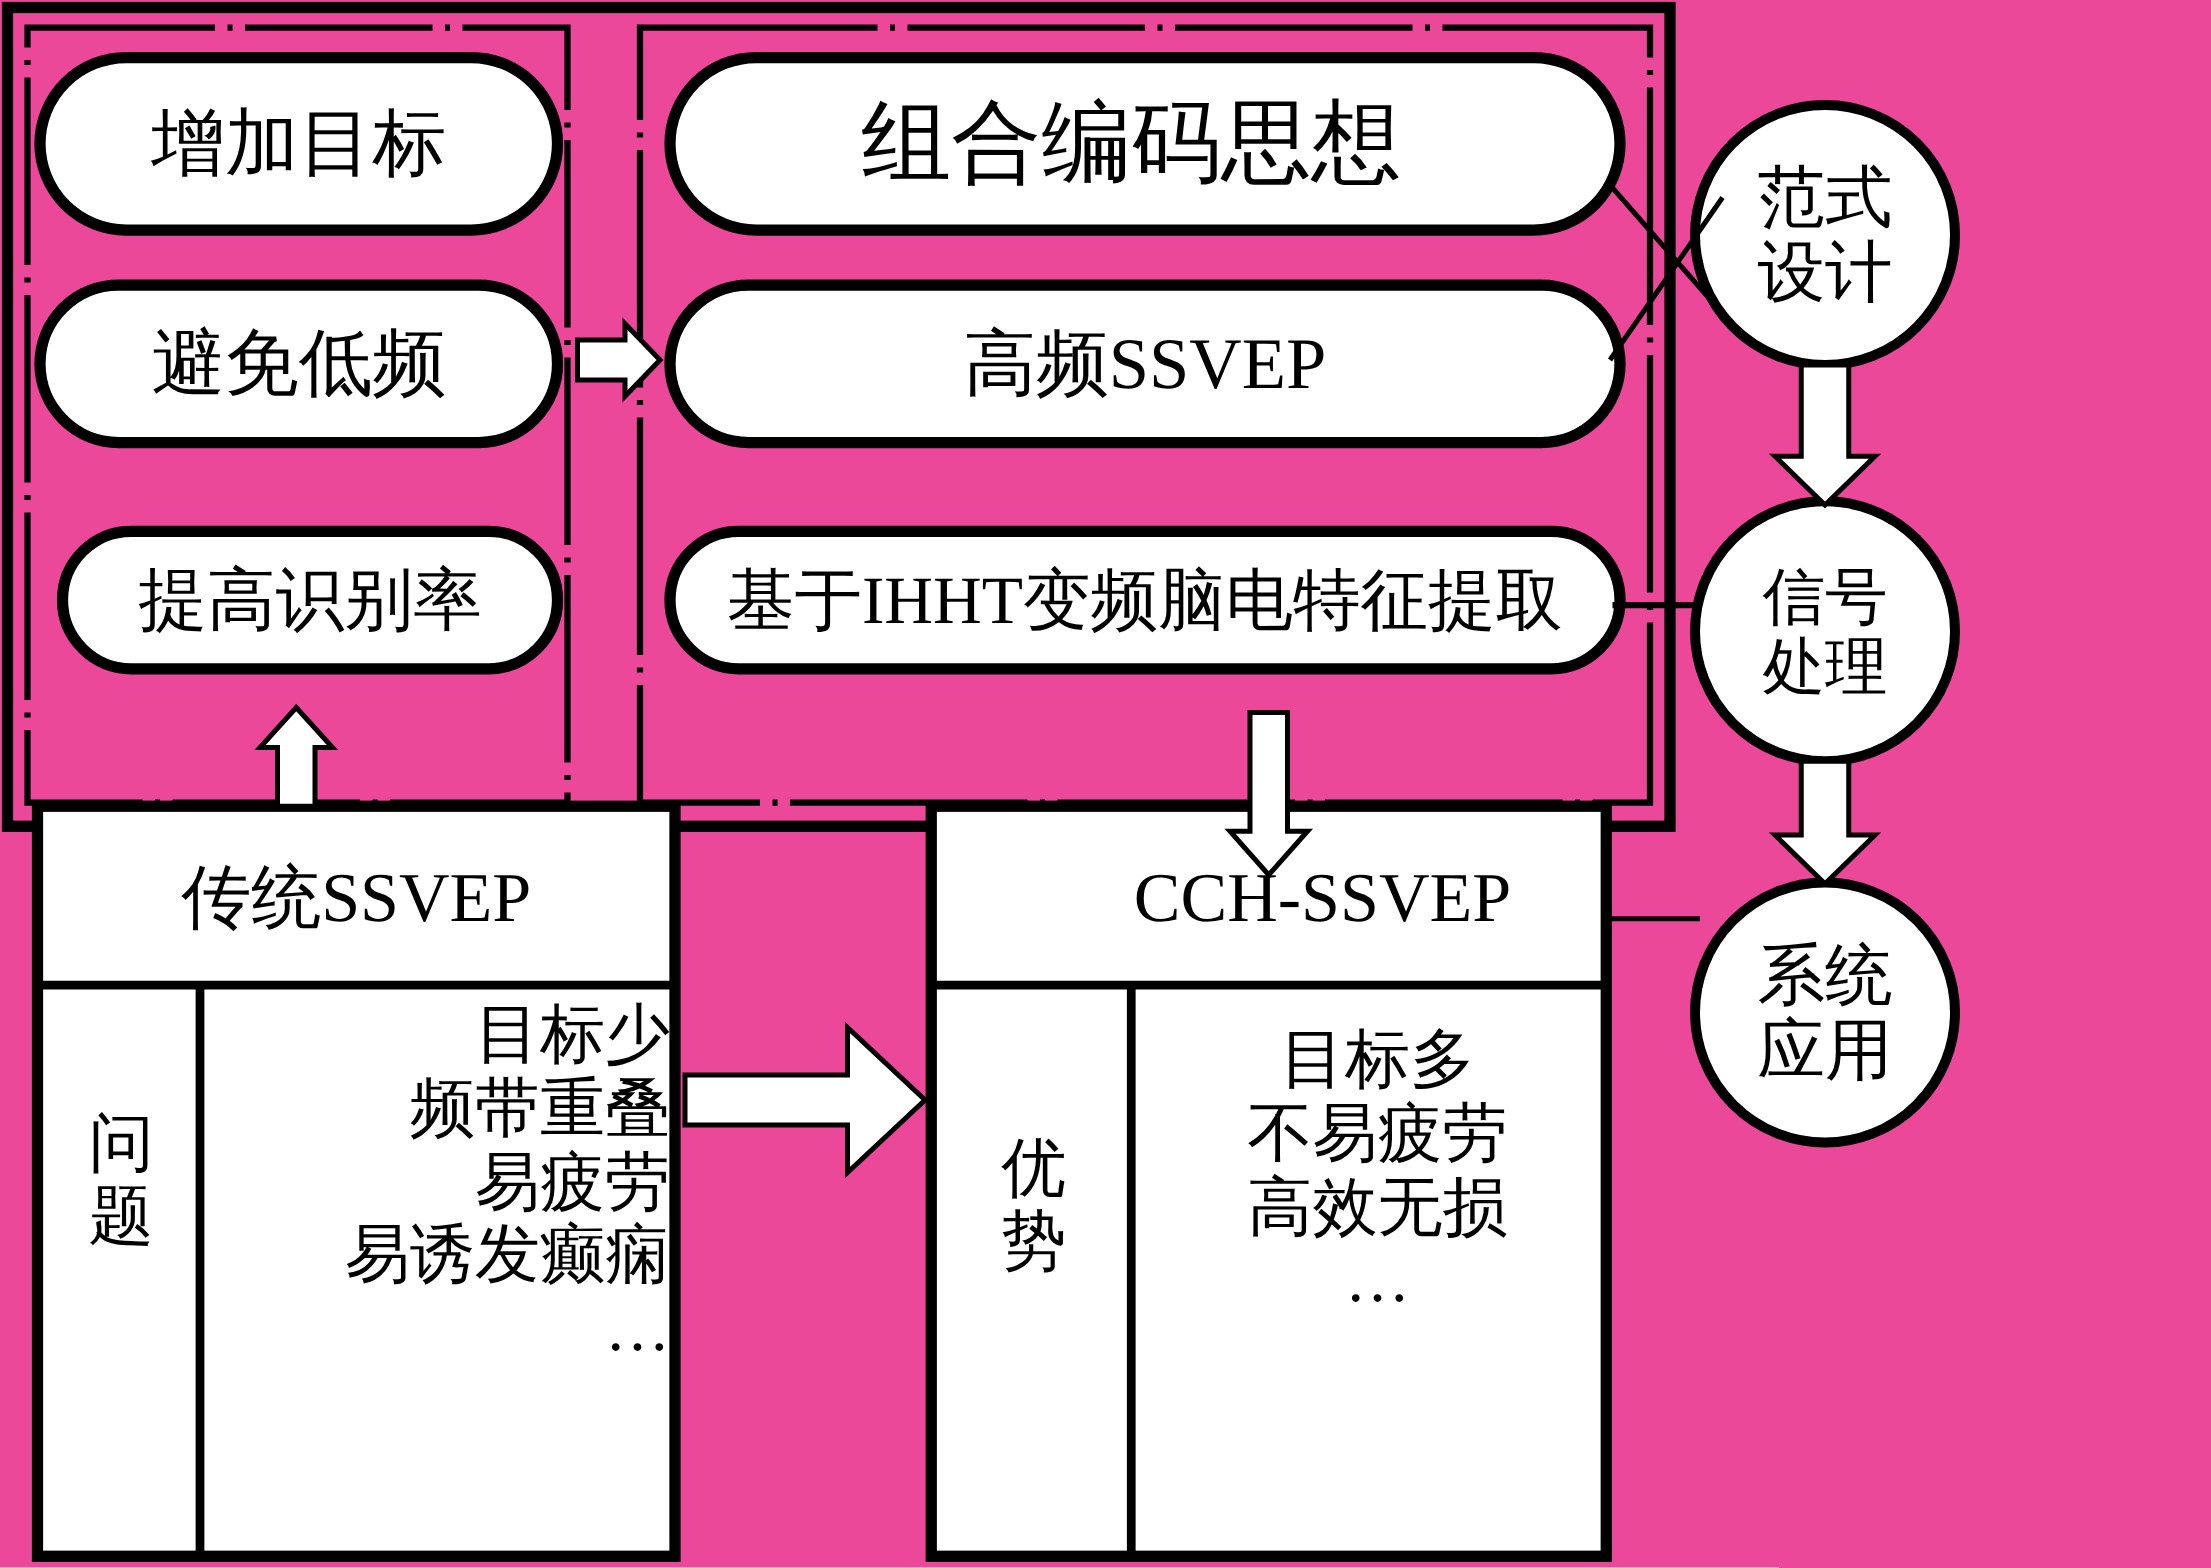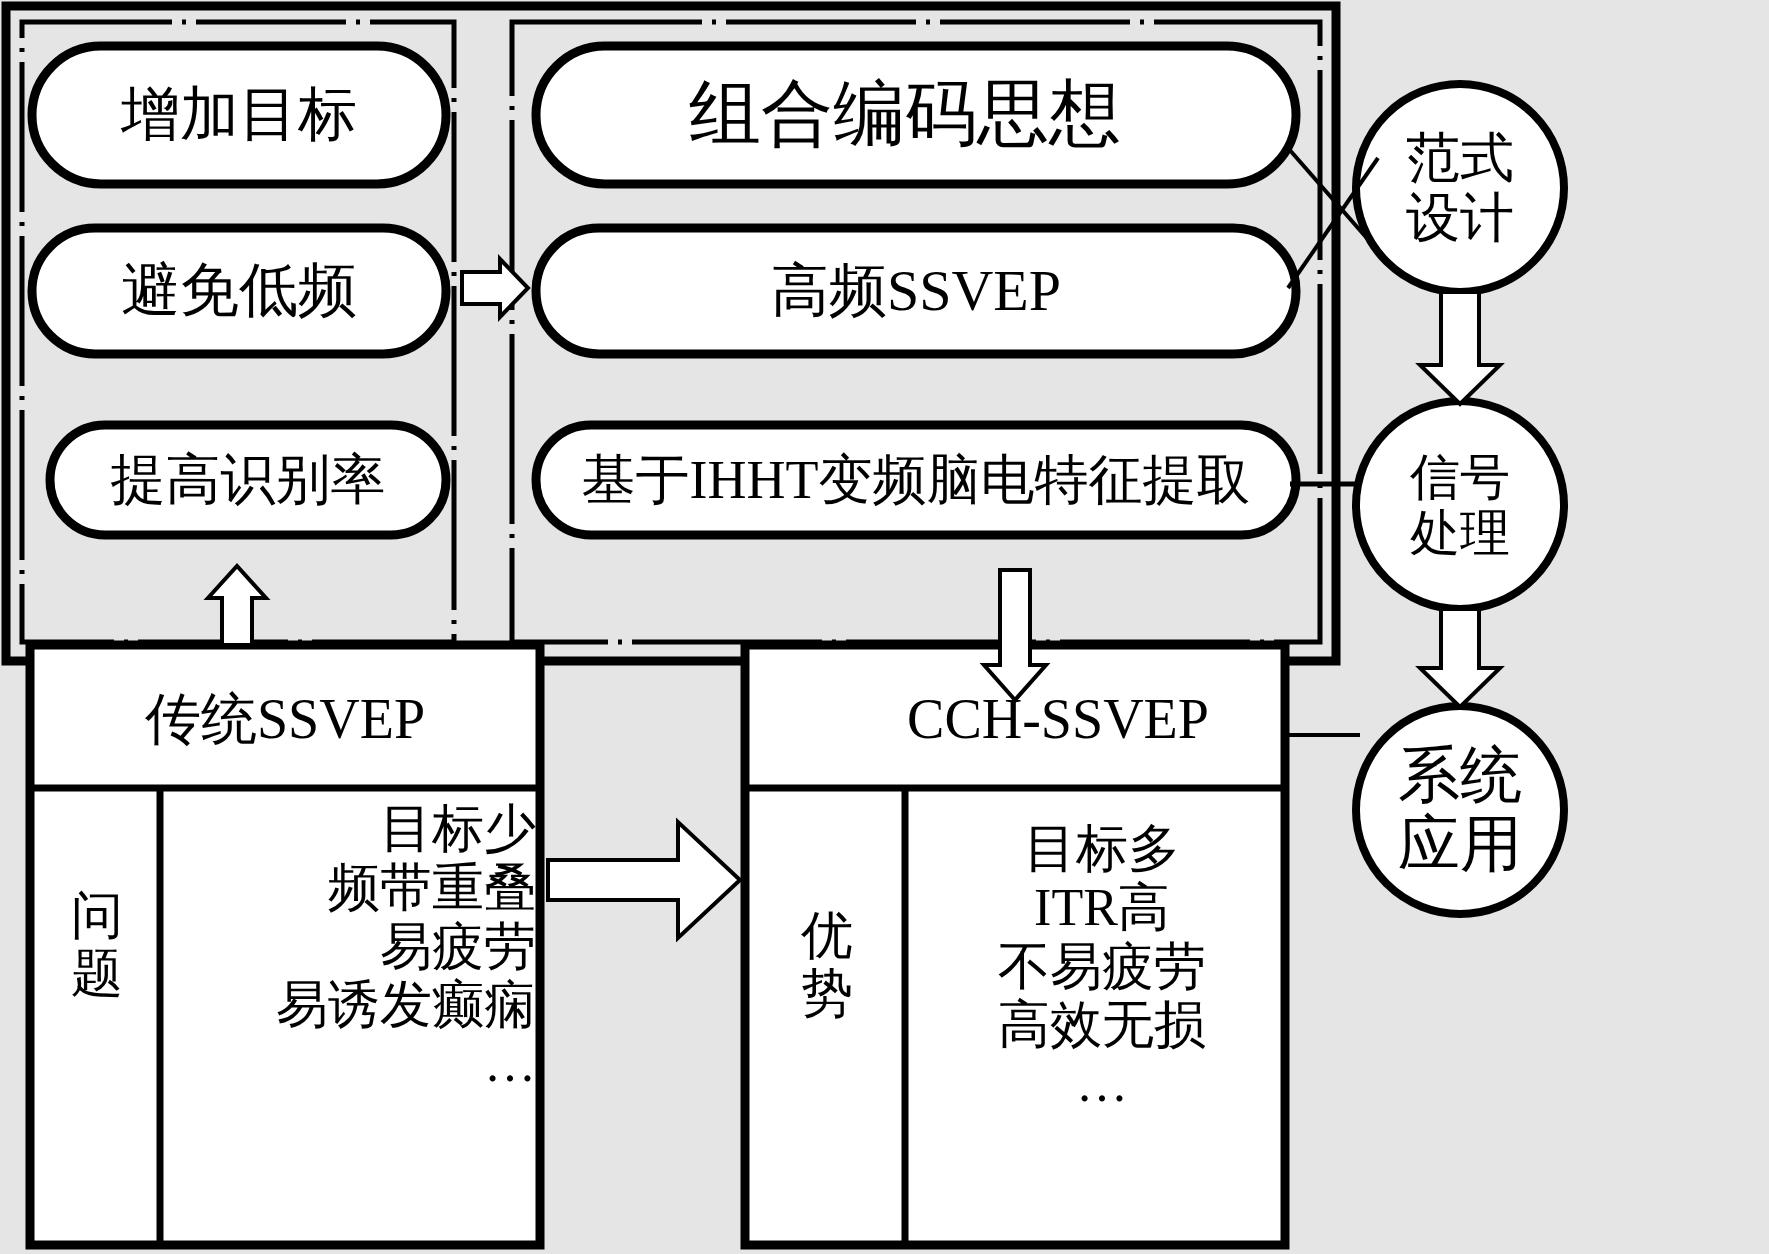--- a/index.html
+++ b/index.html
@@ -1,17 +1,17 @@
 <!DOCTYPE html>
 <html><head>
 <meta charset="utf-8">
 <style>
   html,body{margin:0;padding:0;background:#fff;}
   body{font-family:"Liberation Serif","DejaVu Serif",serif;}
-  #stage{position:relative;width:1769px;height:1254px;background:#e5e5e5;overflow:hidden;}
+  #stage{position:relative;width:1769px;height:1254px;background:#ec4899;overflow:hidden;}
   svg{position:absolute;left:0;top:0;width:1769px;height:1254px;}
   .lbl{position:absolute;color:#000;font-family:"Liberation Serif","DejaVu Serif",serif;
        text-align:center;line-height:1.05;white-space:pre;}
   .ctr{display:flex;align-items:center;justify-content:center;}
 </style>
 </head>
 <body>
 
 <div id="stage">
 
@@ -68,26 +68,26 @@
   <div class="lbl ctr" style="left:50px;top:425px;width:396px;height:110px;font-size:55px;">提高识别率</div>
 
   <div class="lbl ctr" style="left:525px;top:46px;width:760px;height:138px;font-size:72px;">组合编码思想</div>
   <div class="lbl ctr" style="left:536px;top:425px;width:760px;height:110px;font-size:54px;">基于IHHT变频脑电特征提取</div>
   <div class="lbl ctr" style="left:536px;top:228px;width:760px;height:126px;font-size:58px;">高频SSVEP</div>
 
   <div class="lbl ctr" style="left:1356px;top:84px;width:208px;height:208px;font-size:54px;line-height:1.12;">范式
 设计</div>
   <div class="lbl ctr" style="left:1356px;top:401px;width:208px;height:208px;font-size:50px;line-height:1.12;">信号
 处理</div>
-  <div class="lbl ctr" style="left:1356px;top:706px;width:208px;height:208px;font-size:62px;line-height:1.12;">系统
+  <div class="lbl ctr" style="left:1356px;top:706px;width:208px;height:208px;font-size:54px;line-height:1.12;">系统
 应用</div>
 
   <div class="lbl ctr" style="left:30px;top:650px;width:510px;height:138px;font-size:56px;">传统SSVEP</div>
   <div class="lbl ctr" style="left:34px;top:860px;width:126px;height:170px;font-size:52px;line-height:1.12;">问
 题</div>
   <div class="lbl" style="left:176px;top:800px;width:360px;font-size:52px;line-height:1.13;text-align:right;"><div>目标少</div><div>频带重叠</div><div>易疲劳</div><div>易诱发癫痫</div><div>…</div></div>
 
   <div class="lbl ctr" style="left:788px;top:650px;width:540px;height:138px;font-size:56px;">CCH-SSVEP</div>
   <div class="lbl ctr" style="left:749px;top:880px;width:156px;height:170px;font-size:52px;line-height:1.12;">优
 势</div>
-  <div class="lbl" style="left:922px;top:820px;width:360px;font-size:52px;line-height:1.13;text-align:center;"><div>目标多</div><div>ITR高</div><div>不易疲劳</div><div>高效无损</div><div>…</div></div>
+  <div class="lbl" style="left:922px;top:820px;width:360px;font-size:52px;line-height:1.13;text-align:center;"><div>目标多</div><div>不易疲劳</div><div>高效无损</div><div>…</div></div>
 
 </div>
 
 </body></html>

